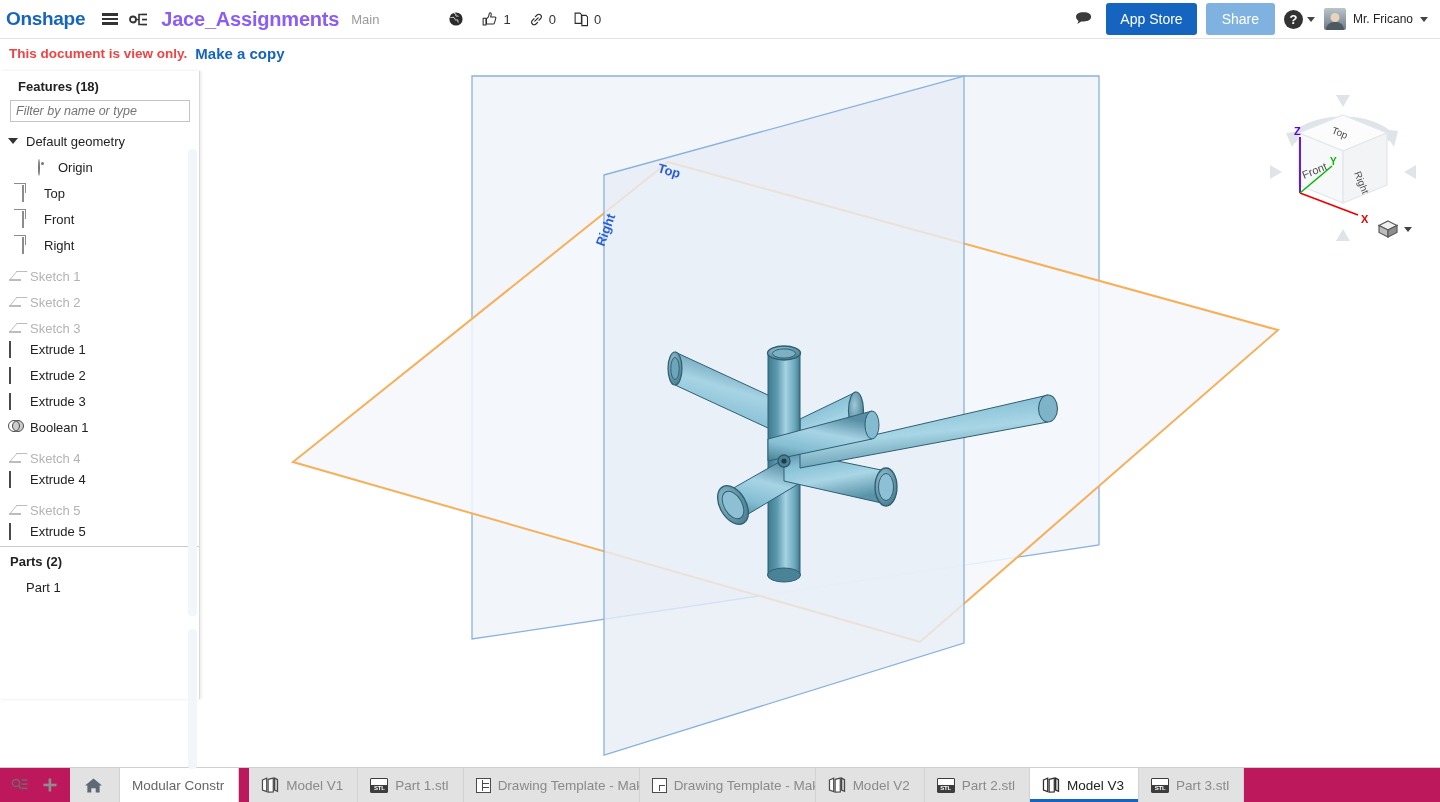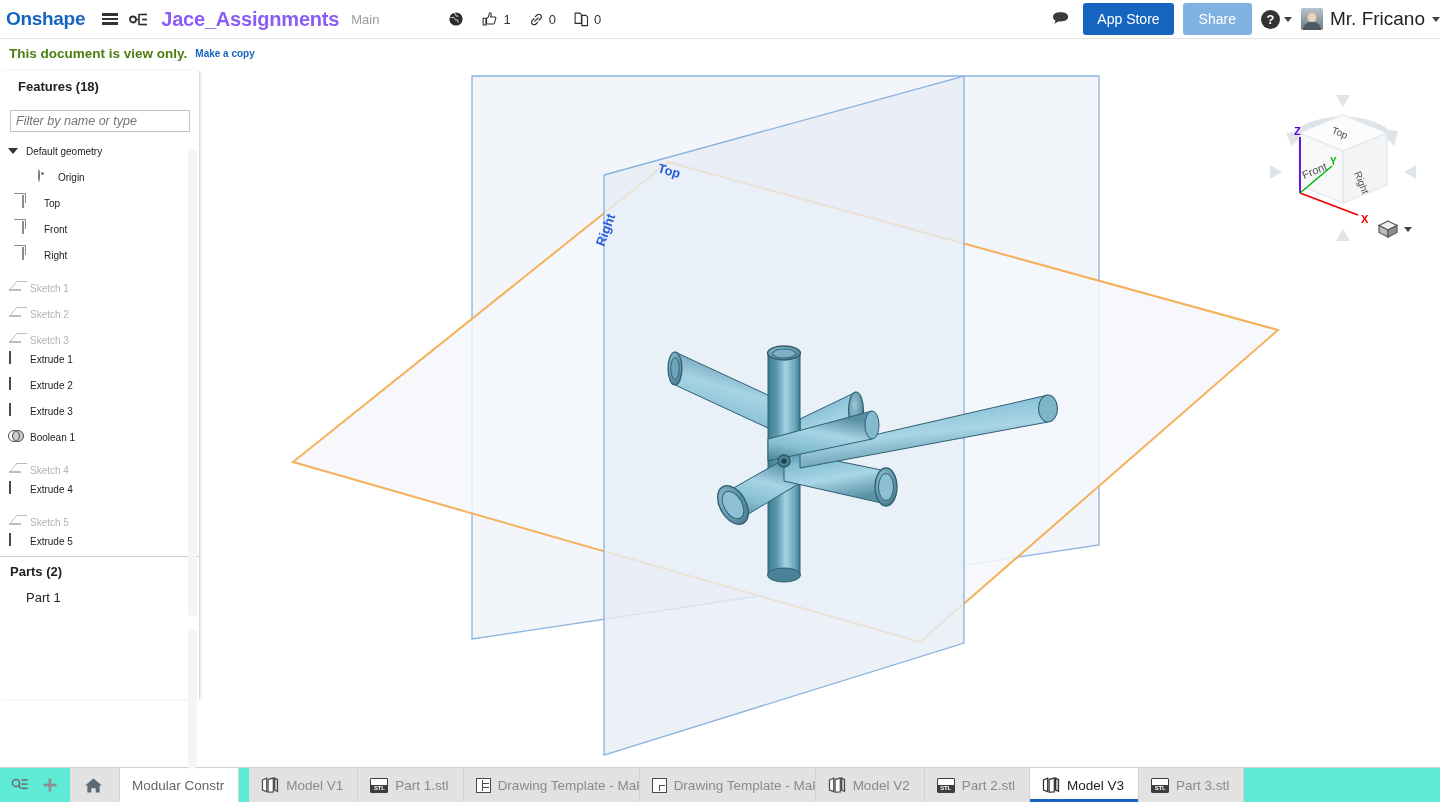--- a/index.html
+++ b/index.html
@@ -28,21 +28,21 @@
   }
   .doc-title {
     font-size: 20px; font-weight: bold; color: #8b5cf6; margin-left: 10px;
     letter-spacing: -.2px;
   }
   .doc-branch { font-size: 13px; color: #9b9b9b; margin-left: 12px; }
   .hdr-stats { display: flex; align-items: center; margin-left: 62px; gap: 4px; }
   .stat { display: flex; align-items: center; gap: 5px; padding: 0 7px; cursor: pointer; }
   .stat .num { font-size: 13px; color: #333; }
   .hdr-right {
-    margin-left: auto; display: flex; align-items: center; gap: 9px; padding-right: 0;
+    margin-left: auto; display: flex; align-items: center; gap: 9px; padding-right: 12px;
   }
   .btn-appstore {
     background: #1565c0; color: #fff; font-size: 14px; border: none; border-radius: 3px;
     padding: 8px 14px; cursor: pointer; font-family: "Liberation Sans", sans-serif;
   }
   .btn-share {
     background: #7fb2e0; color: #fff; font-size: 14px; border: none; border-radius: 3px;
     padding: 8px 16px; cursor: pointer; font-family: "Liberation Sans", sans-serif;
   }
   .help-wrap { display: flex; align-items: center; gap: 4px; cursor: pointer; }
@@ -61,52 +61,52 @@
     background: linear-gradient(#b9c4cc, #6d7a85); position: relative;
   }
   .avatar::after {
     content: ""; position: absolute; left: 50%; top: 5px; transform: translateX(-50%);
     width: 9px; height: 9px; border-radius: 50%; background: #e8d3bd;
   }
   .avatar::before {
     content: ""; position: absolute; left: 50%; bottom: 0; transform: translateX(-50%);
     width: 18px; height: 8px; border-radius: 9px 9px 0 0; background: #4d5a63;
   }
-  .user-name { font-size: 19px; color: #222; }
+  .user-name { font-size: 12px; color: #222; }
 
   
   .viewonly-bar {
     position: absolute; left: 0; top: 39px; width: 1440px; height: 28px;
     display: flex; align-items: center; padding-left: 9px; background: #fff;
   }
-  .viewonly-text { font-size: 13.5px; font-weight: bold; color: #4d7c0f; }
+  .viewonly-text { font-size: 13.5px; font-weight: bold; color: #ef4444; }
   .viewonly-link {
-    font-size: 10px; font-weight: bold; color: #1565c0; margin-left: 8px;
+    font-size: 15px; font-weight: bold; color: #1565c0; margin-left: 8px;
     text-decoration: none; cursor: pointer;
   }
 
   
   .feature-panel {
     position: absolute; left: 0; top: 71px; width: 200px; height: 628px;
     background: #fff; border-right: 1px solid #d9d9d9;
     box-shadow: 1px 0 3px rgba(0,0,0,.10); z-index: 5;
   }
   .panel-title {
     font-size: 13px; font-weight: bold; color: #222; padding: 8px 0 6px 18px;
   }
   .filter-input {
-    display: block; width: 180px; margin: 10px 0 6px 10px; height: 22px;
+    display: block; width: 180px; margin: 0 0 6px 10px; height: 22px;
     border: 1px solid #c4c4c4; font-size: 12.5px; font-style: italic;
     color: #999; padding: 0 5px; font-family: "Liberation Sans", sans-serif;
     background: #fff; outline: none;
   }
   .feature-list { position: relative; }
   .feat-row {
     display: flex; align-items: center; height: 26px; padding-left: 8px;
-    font-size: 10px; color: #222; cursor: pointer; white-space: nowrap;
+    font-size: 13px; color: #222; cursor: pointer; white-space: nowrap;
   }
   .feat-row.muted { color: #b3b3b3; align-items: flex-end; }
   .feat-row .fname { margin-left: 7px; }
   .feat-row.indent1 { padding-left: 22px; }
   .feat-row.indent2 { padding-left: 36px; }
   .chev {
     width: 0; height: 0; border-left: 5px solid transparent;
     border-right: 5px solid transparent; border-top: 6px solid #333;
     margin-right: 1px;
   }
@@ -180,21 +180,21 @@
   }
 
   
   .viewcube { position: absolute; right: 22px; top: 26px; width: 150px; height: 160px; }
 
   .cube-dropdown { position: absolute; right: 28px; top: 152px; display: flex; align-items: center; gap: 5px; cursor: pointer; }
 
   
   .tabbar {
     position: absolute; left: 0; bottom: 0; width: 1440px; height: 35px;
-    background: #5eead4; border-top: 1px solid #d0d0d0; display: flex;
+    background: #be185d; border-top: 1px solid #d0d0d0; display: flex;
     align-items: stretch;
   }
   .tabbar-tools { display: flex; align-items: center; gap: 2px; padding: 0 6px; }
   .tool-btn {
     width: 28px; height: 28px; display: flex; align-items: center;
     justify-content: center; cursor: pointer; color: #6b6b6b;
   }
   .tab {
     display: flex; align-items: center; gap: 7px; padding: 0 14px 0 12px;
     background: #e2e2e2; color: #8a8a8a; font-size: 13.5px; cursor: pointer;

